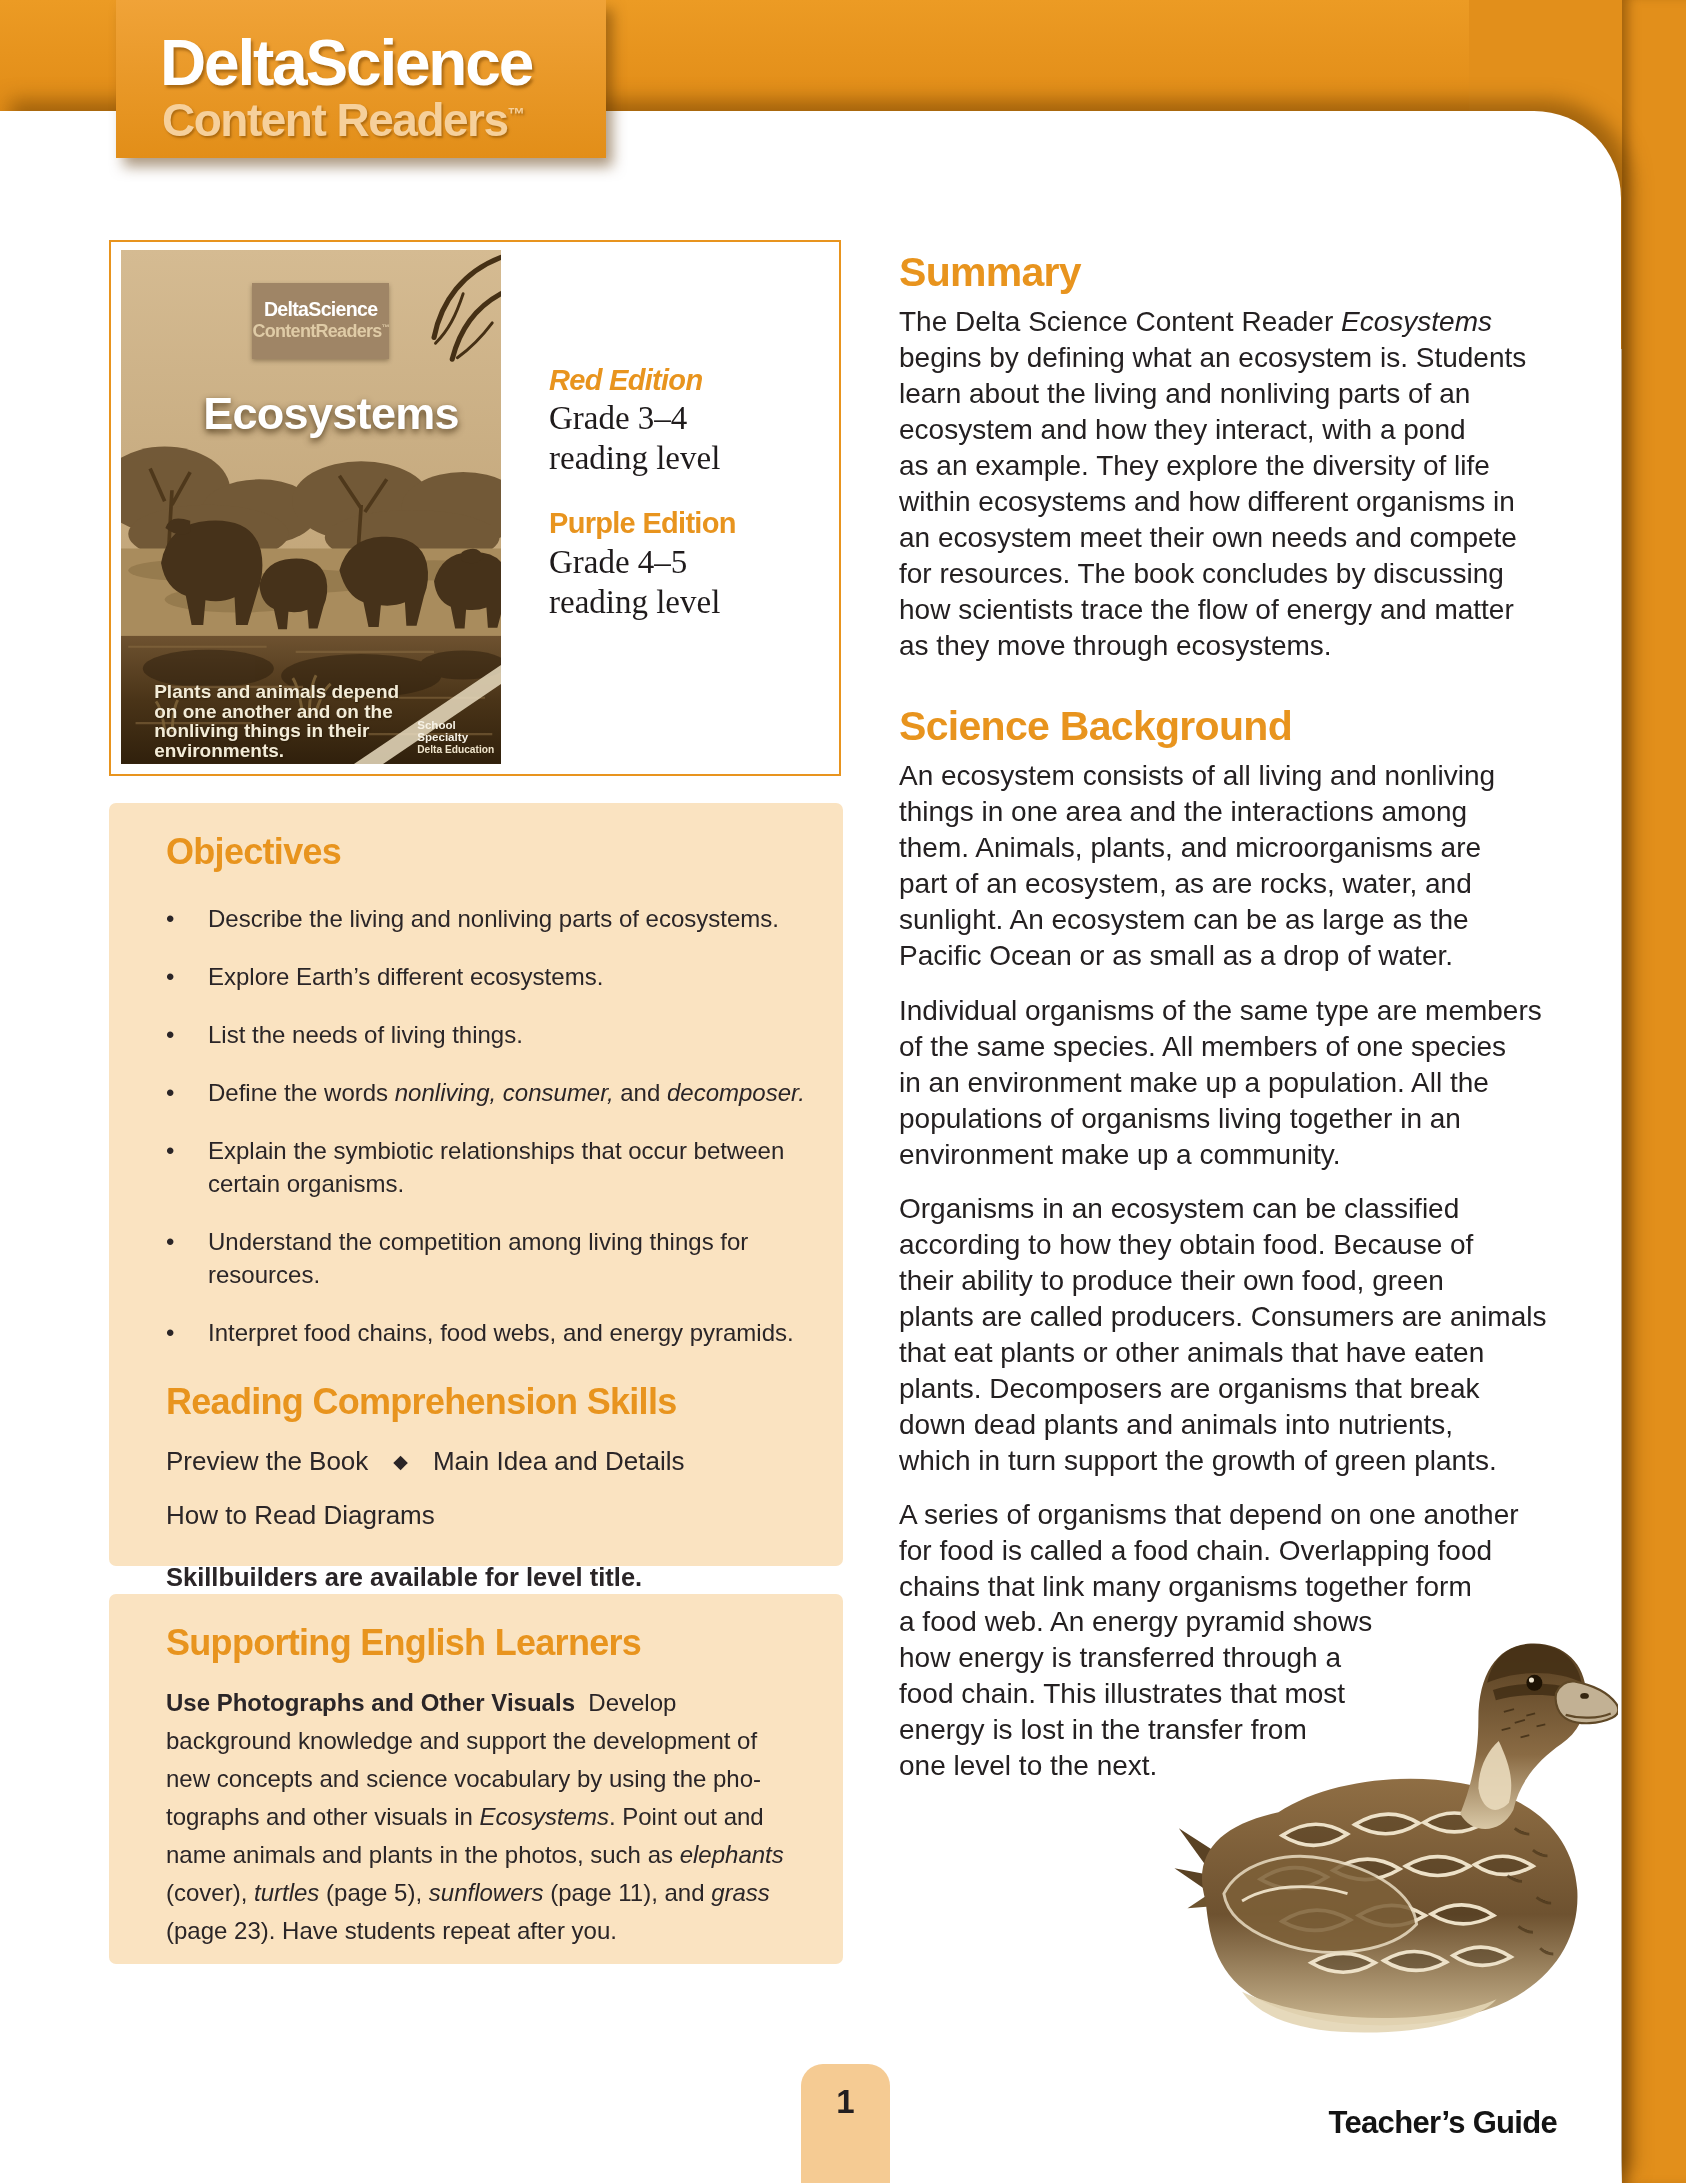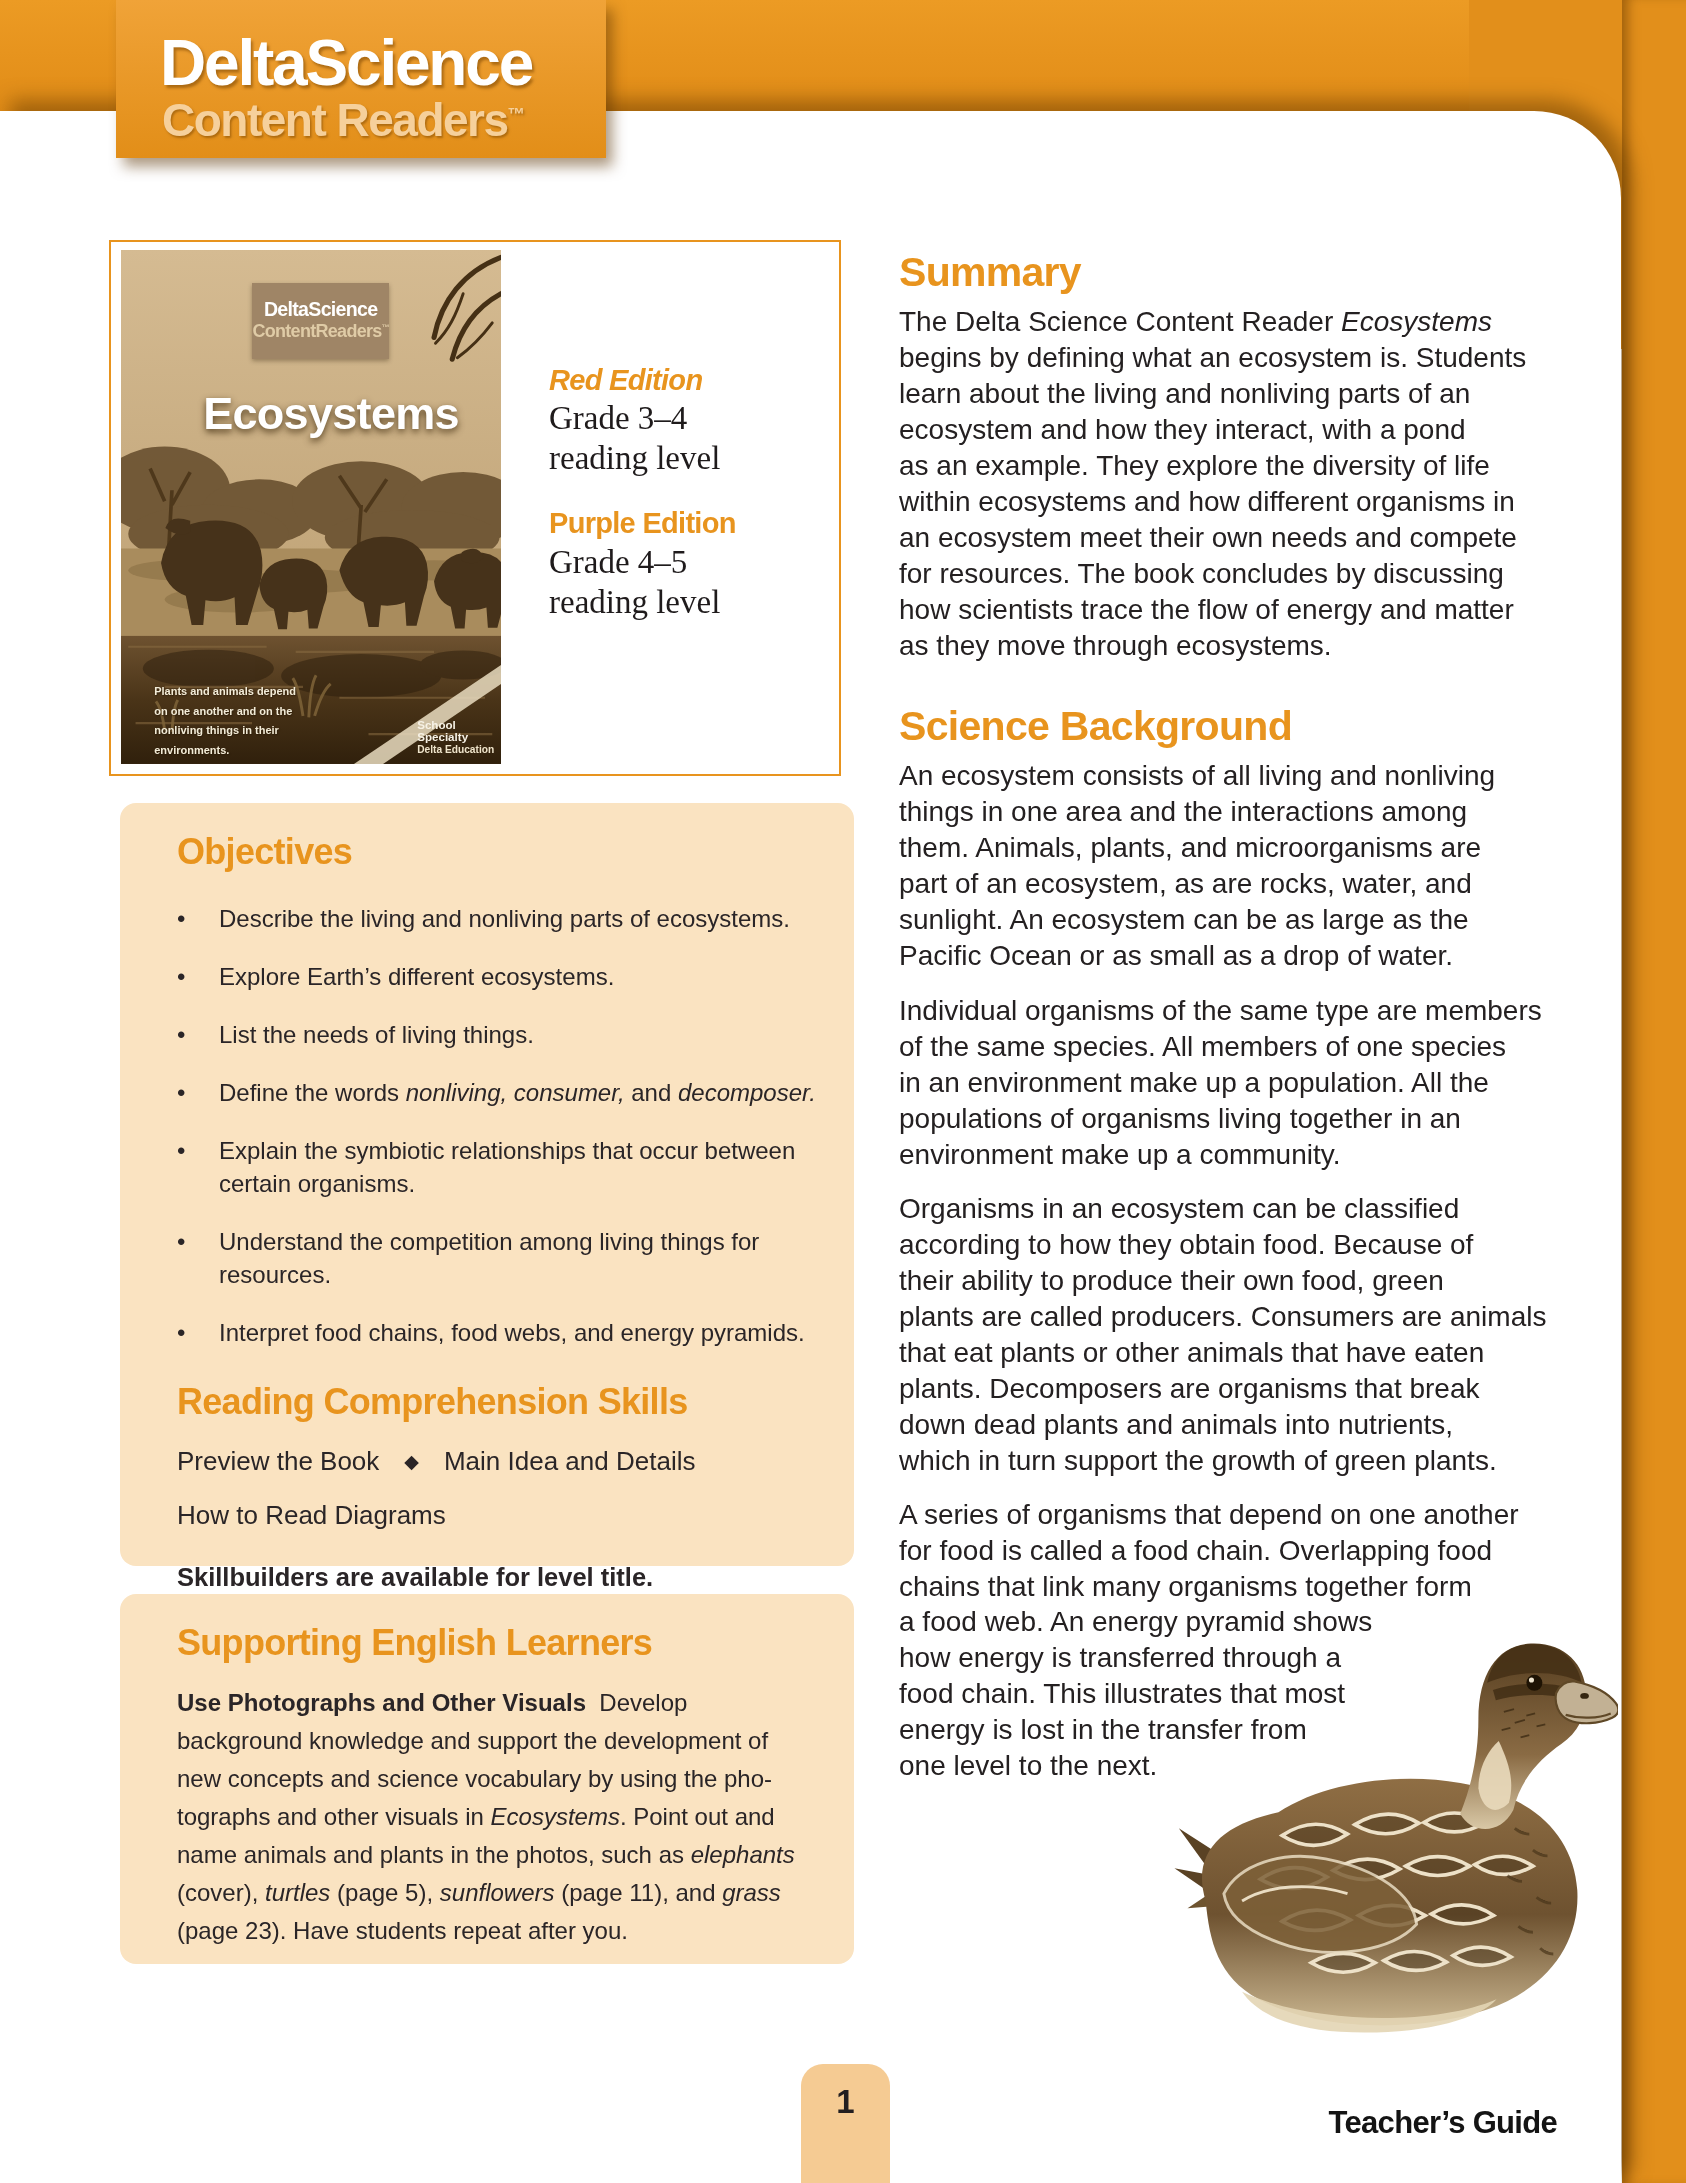--- a/index.html
+++ b/index.html
@@ -29,30 +29,30 @@
     border:2.9px solid #E8941E;background:#ffffff;}
   .cover-photo{position:absolute;left:10.2px;top:8px;width:380px;height:514px;overflow:hidden;background:#C7AC80;}
   .cover-photo svg{display:block;}
   .cover-logoband{position:absolute;left:131px;top:33px;width:137px;height:76px;background:#9F8566;
     text-align:center;box-shadow:0 1.5px 4.4px rgba(40,25,5,.35);}
   .cover-logoband .l1{margin-top:14.6px;font-size:19.6px;font-weight:bold;color:#ffffff;letter-spacing:-0.7px;}
   .cover-logoband .l2{font-size:18px;font-weight:bold;color:#DFCBA6;letter-spacing:-0.7px;}
   .cover-logoband .l2 sup{font-size:8px;}
   .cover-title{position:absolute;left:82px;top:138px;font-size:45px;font-weight:bold;color:#ffffff;
     letter-spacing:-0.7px;text-shadow:0 2.9px 7.3px rgba(55,35,8,.8);}
-  .cover-caption{position:absolute;left:33px;top:432px;font-size:11px;font-weight:bold;color:#F3ECD8;
+  .cover-caption{position:absolute;left:33px;top:432px;font-size:19px;font-weight:bold;color:#F3ECD8;
     line-height:19.6px;text-shadow:0.7px 0.7px 1.5px rgba(40,25,5,.8);}
   .cover-pub{position:absolute;left:296px;top:469px;text-align:left;color:#F7F2E6;line-height:12.4px;}
   .cover-pub .p1{font-size:11.6px;font-weight:bold;}
   .cover-pub .p2{font-size:10.2px;font-weight:bold;color:#EFE4CB;}
   
   .ed-label{position:absolute;font-size:29px;font-weight:bold;color:#E8941E;letter-spacing:-0.7px;}
   .ed-serif{position:absolute;font-size:33px;font-family:"Liberation Serif",serif;color:#1F1B1C;}
   
-  .peach{position:absolute;left:120px;width:734px;background:#FAE3C1;border-radius:16px;
+  .peach{position:absolute;left:109px;width:734px;background:#FAE3C1;border-radius:7px;
     padding:0;box-sizing:border-box;}
   .box1{top:803px;height:763px;}
   .box2{top:1594px;height:370px;}
   .peach-inner{padding:28px 41px 0 57px;}
   .sec-h{font-size:36px;font-weight:bold;color:#E8941E;letter-spacing:-0.7px;margin:0;}
   .bullets{margin-top:29px;}
   .bullet{display:flex;margin-bottom:25px;font-size:24px;line-height:33px;color:#2A2527;}
   .bullet .dot{width:42px;flex:none;font-size:24px;}
   .btext{white-space:nowrap;}
   .rcs-h{margin-top:32px;}

